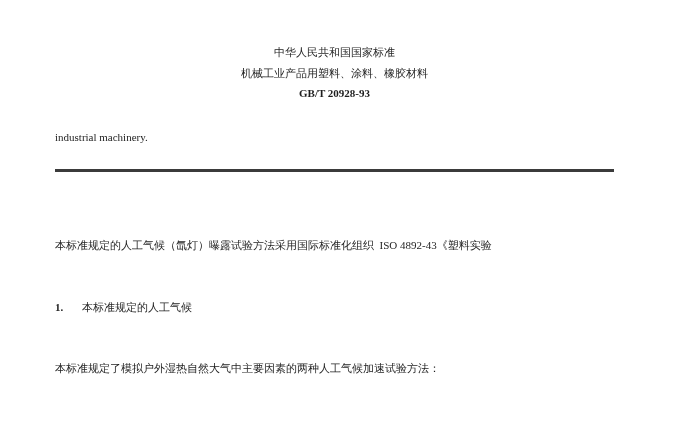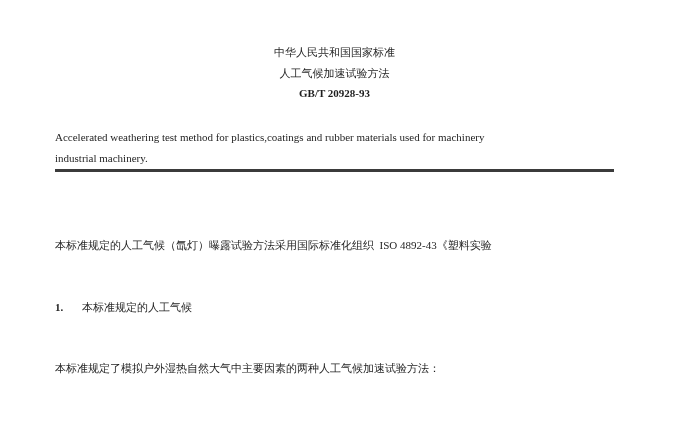--- a/index.html
+++ b/index.html
@@ -57,26 +57,25 @@
     font-weight: bold;
   }
 </style>
 </head>
 <body>
 
 <div class="page">
 
   <div class="header">
     <div class="title-line">中华人民共和国国家标准</div>
-    <div class="title-line">人工气候加速试验方法</div>
+    <div class="title-line">机械工业产品用塑料、涂料、橡胶材料</div>
     <div class="title-line bold">GB/T 20928-93</div>
   </div>
 
   <div class="english-title">
-    <div class="en-line">Accelerated weathering test method for plastics,coatings and rubber materials used for machinery</div>
     <div class="en-line">industrial machinery.</div>
   </div>
 
   <div class="divider"></div>
 
   <div class="doc-body">
     <div class="line">本标准规定的人工气候（氙灯）曝露试验方法采用国际标准化组织  ISO 4892-43《塑料实验</div>
     <div class="line"><span class="marker-num">1.</span><span>本标准规定的人工气候</span></div>
     <div class="line">本标准规定了模拟户外湿热自然大气中主要因素的两种人工气候加速试验方法：</div>
     

